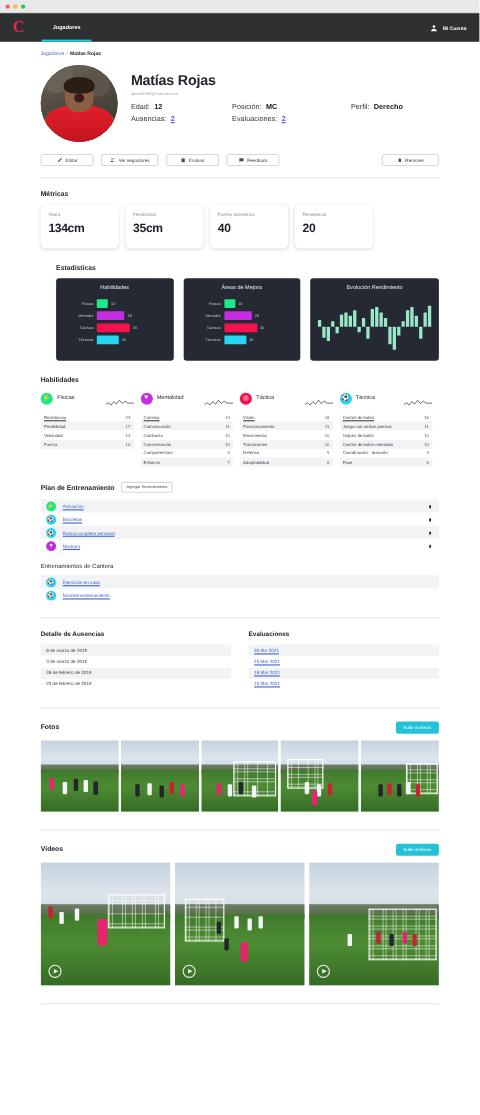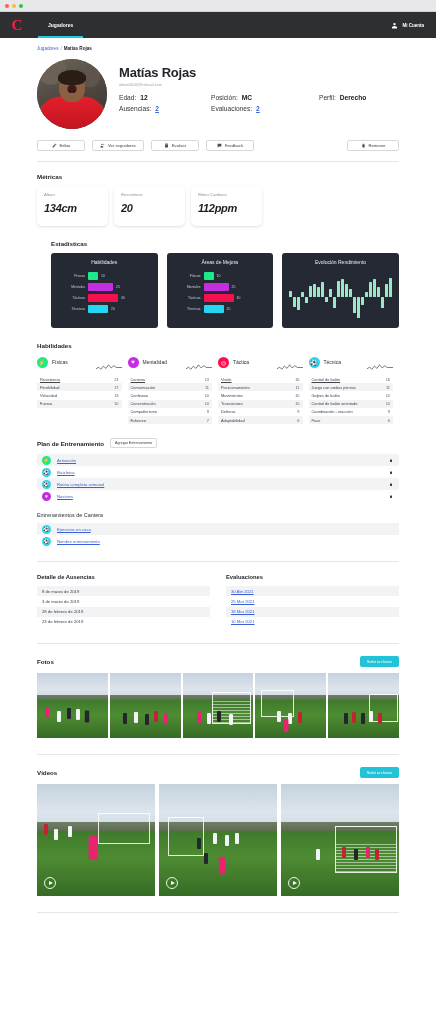--- a/index.html
+++ b/index.html
@@ -213,21 +213,20 @@
     flex-wrap: wrap;
     gap: 6px;
   }
   .mcard {
     width: 71px;
     height: 40px;
     background: #fff;
     border-radius: 5px;
     box-shadow: 0 1px 3px rgba(0,0,0,.13);
     padding: 6px 7px;
-    font-style: italic;
   }
   .mcard .mlab { font-size: 4.2px; color: #8d9096; }
   .mcard .mval {
     font-size: 11px;
     font-weight: 700;
     letter-spacing: -.3px;
     margin-top: 5px;
     color: #1b1e24;
   }
 
@@ -552,26 +551,30 @@
   <div class="hr"></div>
 
   <div class="section">
     <div class="sec-title">Métricas</div>
     <div class="metrics">
       <div class="mcard">
         <div class="mlab">Altura</div>
         <div class="mval">134cm</div>
       </div>
       <div class="mcard">
+        <div class="mlab">Flexibilidad</div>
+        <div class="mval">35cm</div>
+      </div>
+      <div class="mcard">
+        <div class="mlab">Fuerza Isométrica</div>
+        <div class="mval">40</div>
+      </div>
+      <div class="mcard">
         <div class="mlab">Resistencia</div>
         <div class="mval">20</div>
-      </div>
-      <div class="mcard">
-        <div class="mlab">Ritmo Cardiaco</div>
-        <div class="mval">112ppm</div>
       </div>
     </div>
   </div>
 
   <div class="section" style="padding-top:14px;">
     <div class="sec-title stats-title">Estadísticas</div>
     <div class="stats">
 
       <div class="scard">
         <div class="stt">Habilidades</div>

